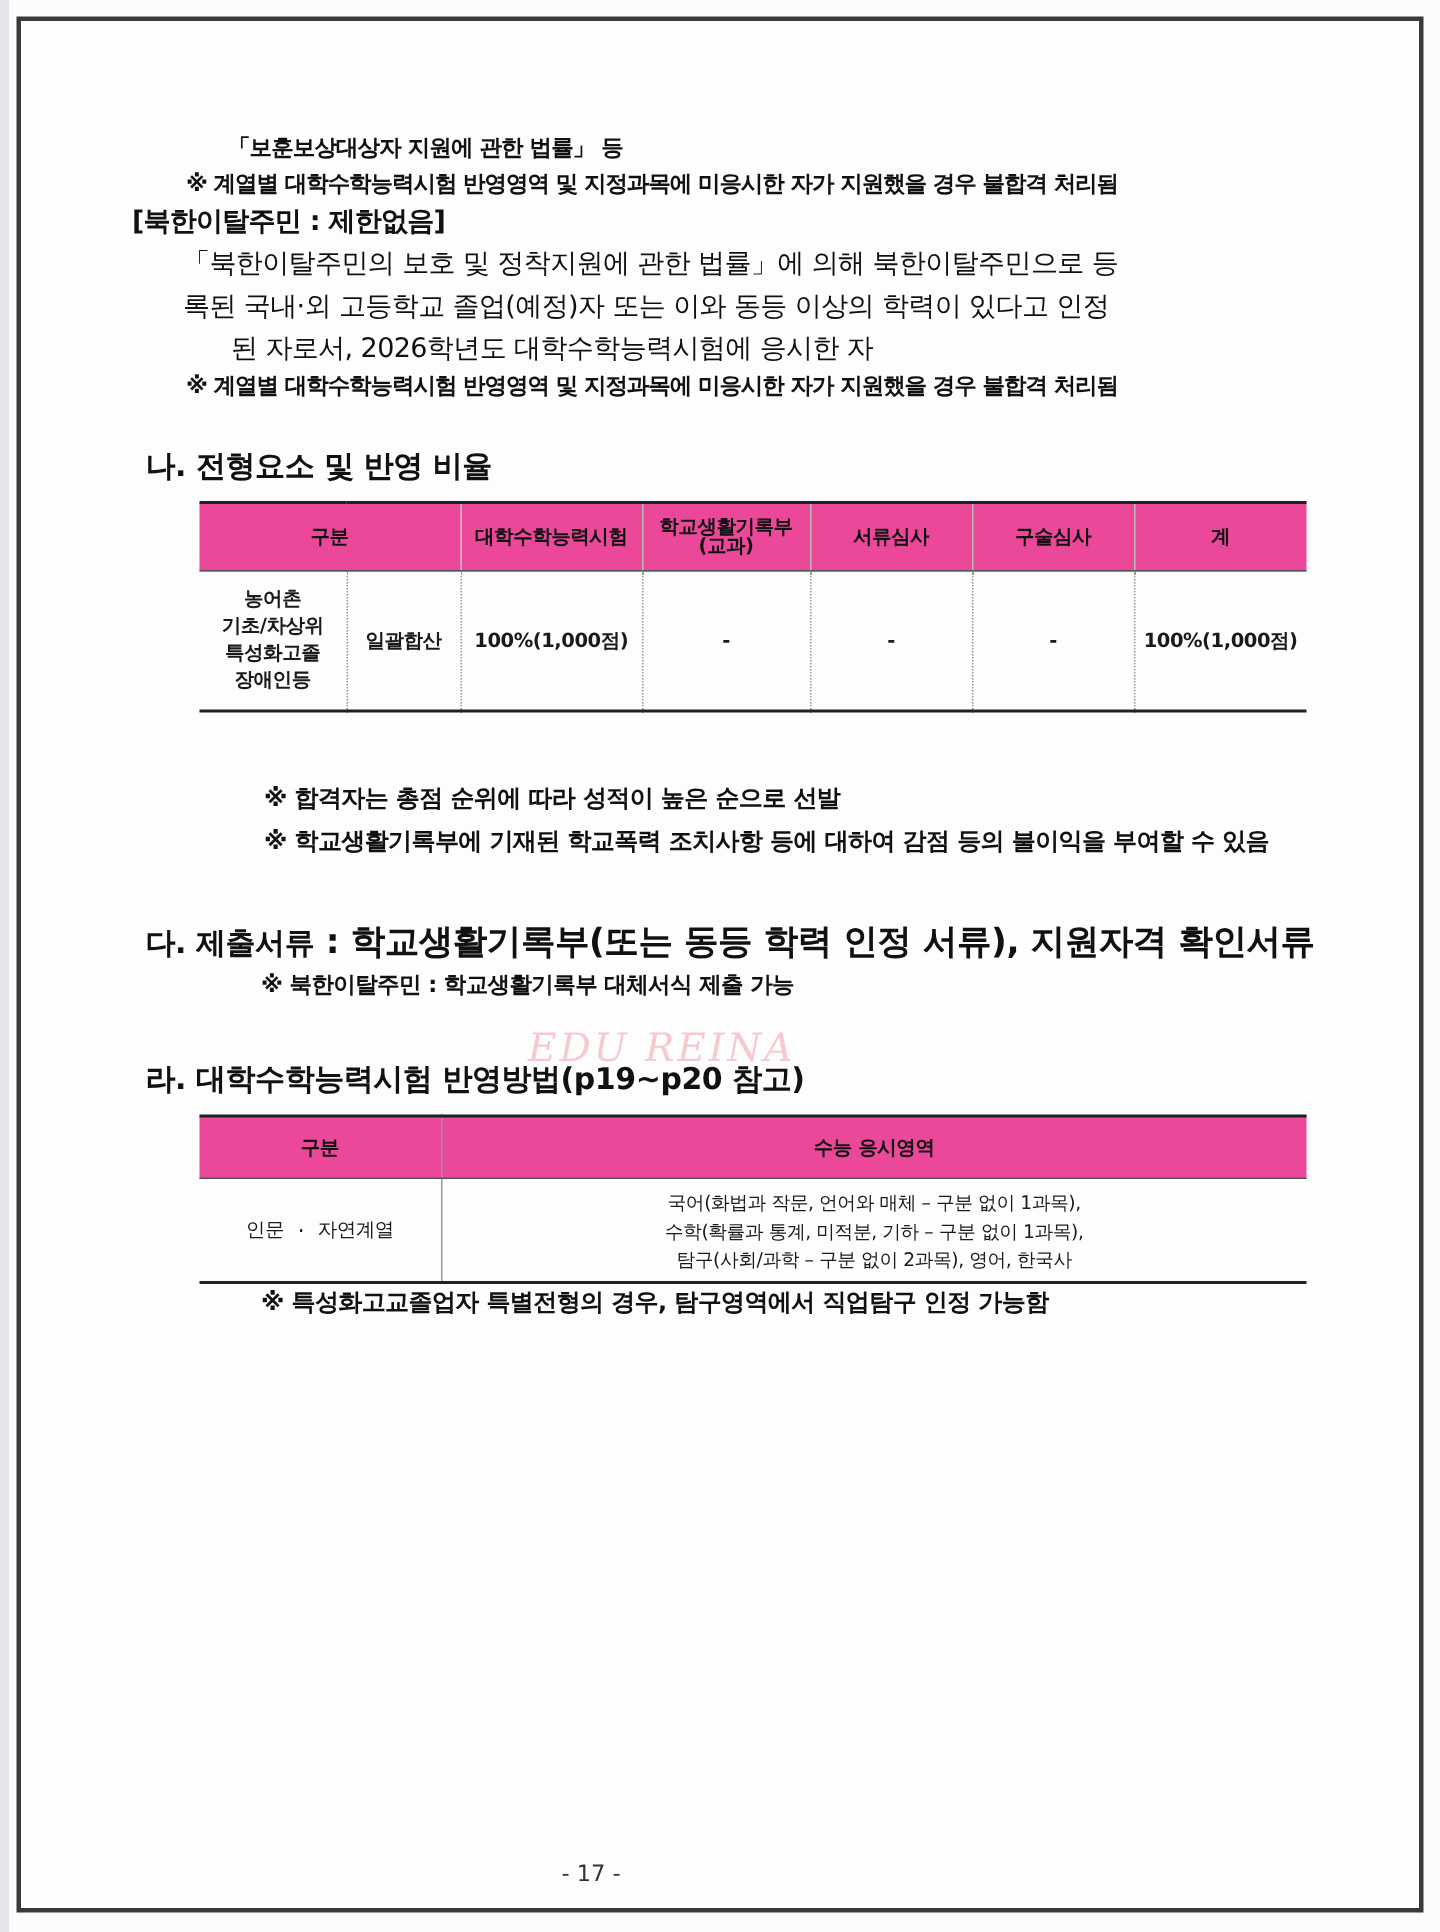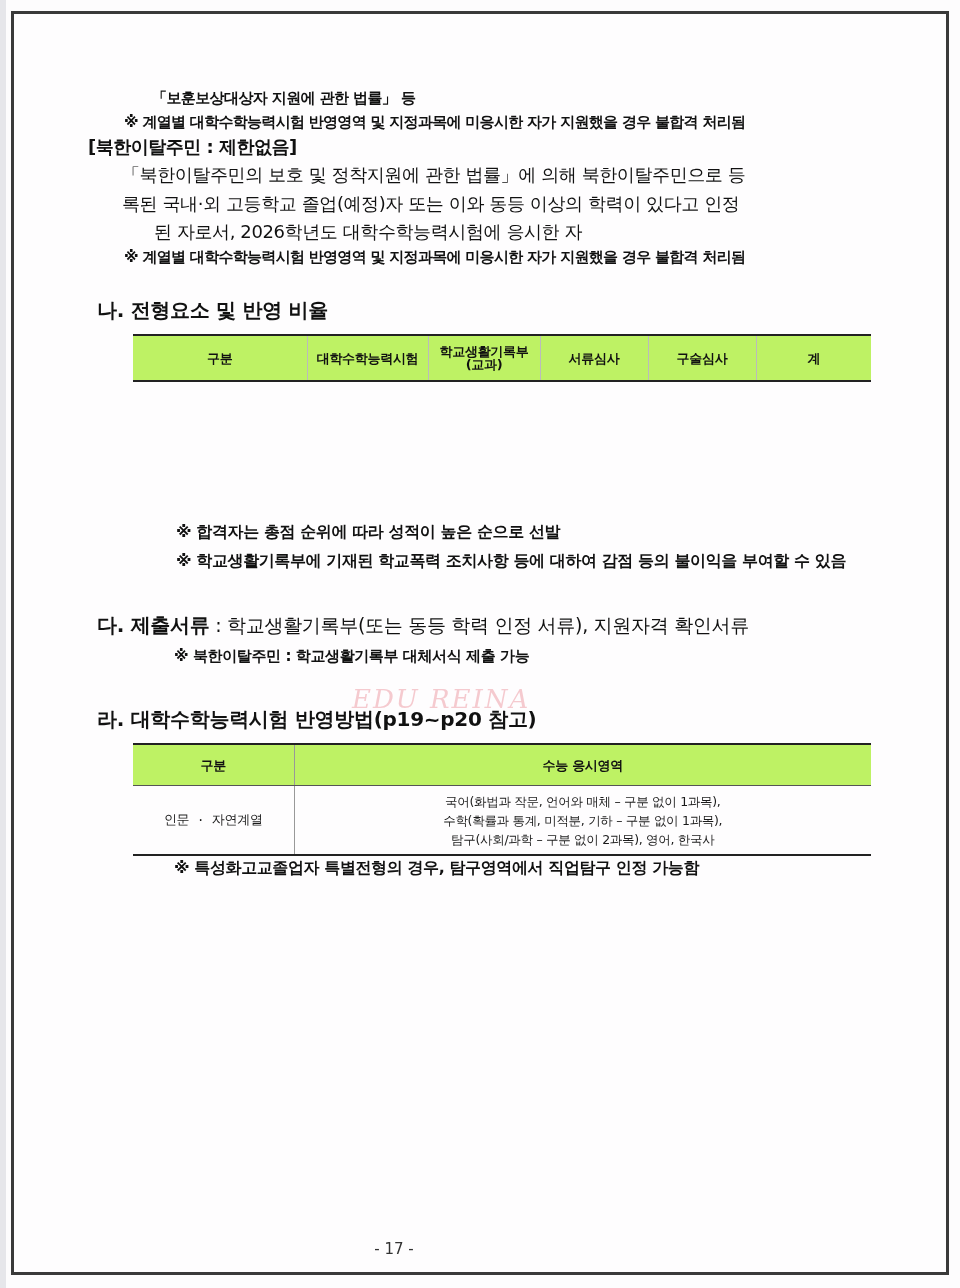--- a/index.html
+++ b/index.html
@@ -27,21 +27,21 @@
     .sec-ra { top: 706px; }
     .sec-da .sub { font-weight: bold; }
     .note-s { left: 136px; font-size: 16px; font-weight: bold; letter-spacing: -0.4px; margin-left: 40px; }
     .n-a { top: 522px; } .n-b { top: 551px; }
     .n-c { top: 647px; font-size: 15px; left: 134px; }
     .n-d { top: 858px; left: 134px; font-size: 16px; }
     table { border-collapse: collapse; position: absolute; table-layout: fixed; }
     .t1 { left: 133px; top: 334px; width: 738px; border-top: 2px solid #222; border-bottom: 2px solid #222; }
     .t2 { left: 133px; top: 743px; width: 738px; border-top: 2px solid #222; border-bottom: 2px solid #222; }
     th, td { text-align: center; vertical-align: middle; padding: 0; font-size: 13px; letter-spacing: -0.3px; }
-    th { background: #bef264; font-weight: bold; border-bottom: 1px solid #555; border-left: 1px solid #bbb; height: 44px; line-height: 13px; }
+    th { background: #ec4899; font-weight: bold; border-bottom: 1px solid #555; border-left: 1px solid #bbb; height: 44px; line-height: 13px; }
     td { border-left: 1px dotted #999; border-bottom: 1px solid #666; font-weight: bold; color: #1a1a1a; }
     th:first-child, td:first-child { border-left: none; }
     .t1 tr.r1 td { height: 92px; }
     .t1 tr.r2 td { height: 44px; border-bottom: none; }
     .cat { line-height: 18px; font-size: 13px; }
     .t2 th { height: 40px; }
     .t2 td { height: 68px; border-bottom: none; }
     .t2 .subjects { line-height: 19px; font-size: 12.5px; }
     .watermark {
       left: 352px; top: 684px; font-family: "DejaVu Serif", serif; font-style: italic;
@@ -84,28 +84,42 @@
       <th>
         <div>학교생활기록부</div>
         <div>(교과)</div>
       </th>
       <th>서류심사</th>
       <th>구술심사</th>
       <th>계</th>
     </tr>
   </thead>
   <tbody>
+    <tr class="r1">
+      <td class="cat">
+        <div>농어촌</div>
+        <div>기초/차상위</div>
+        <div>특성화고졸</div>
+        <div>장애인등</div>
+      </td>
+      <td>일괄합산</td>
+      <td>100%(1,000점)</td>
+      <td>-</td>
+      <td>-</td>
+      <td>-</td>
+      <td>100%(1,000점)</td>
+    </tr>
   </tbody>
 </table>
 
 <div class="abs note-s n-a">※ 합격자는 총점 순위에 따라 성적이 높은 순으로 선발</div>
 <div class="abs note-s n-b">※ 학교생활기록부에 기재된 학교폭력 조치사항 등에 대하여 감점 등의 불이익을 부여할 수 있음</div>
 
 <div class="abs sec sec-da">
-  <span>다. 제출서류</span><span class="sub" style="font-weight:normal; font-size:19px;"> : 학교생활기록부(또는 동등 학력 인정 서류), 지원자격 확인서류</span>
+  <span>다. 제출서류</span><span class="sub" style="font-weight:bold; font-size:23px;"> : 학교생활기록부(또는 동등 학력 인정 서류), 지원자격 확인서류</span>
 </div>
 <div class="abs note-s n-c">※ 북한이탈주민 : 학교생활기록부 대체서식 제출 가능</div>
 
 <div class="abs watermark">EDU REINA</div>
 
 <div class="abs sec sec-ra">라. 대학수학능력시험 반영방법(p19~p20 참고)</div>
 
 <table class="t2">
   <colgroup>
     <col style="width:161px">

